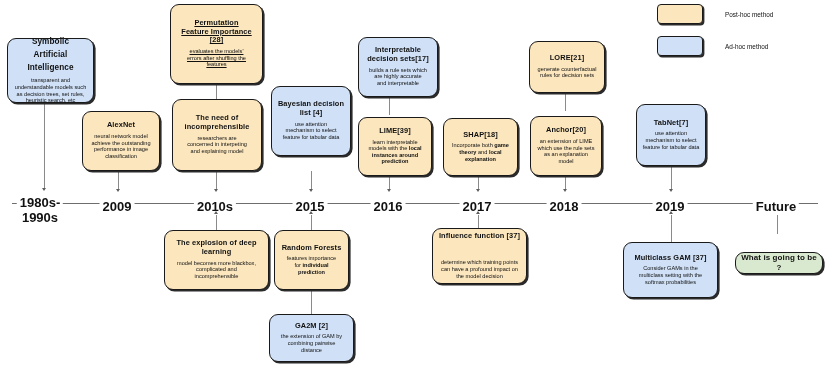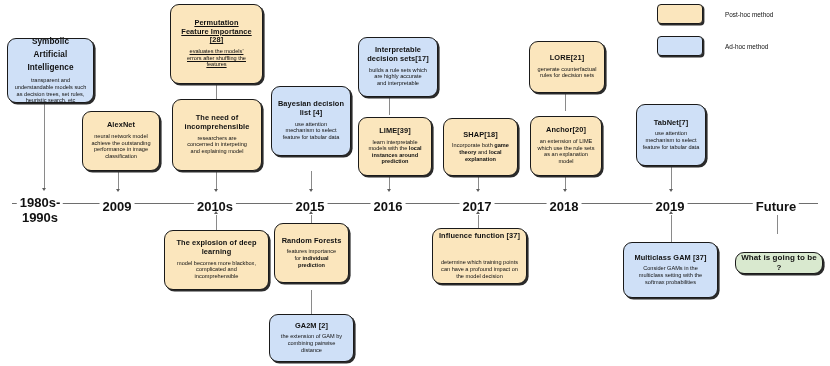--- a/index.html
+++ b/index.html
@@ -254,21 +254,21 @@
   </div>
 
   <div class="node post" style="left:164px;top:230px;width:105px;height:60px;">
     <div class="ttl">The explosion of deep
 learning</div>
     <div class="desc">model becomes more blackbox,
 complicated and
 incomprehensible</div>
   </div>
 
-  <div class="node post" style="left:274px;top:223px;width:75px;height:60px;">
+  <div class="node post" style="left:274px;top:230px;width:75px;height:60px;">
     <div class="ttl">Random Forests</div>
     <div class="desc">features importance<br>for <b>individual</b><br><b>prediction</b></div>
   </div>
 
   <div class="node ad" style="left:269px;top:314px;width:85px;height:48px;">
     <div class="ttl">GA2M [2]</div>
     <div class="desc">the extension of GAM by
 combining pairwise
 distance</div>
   </div>

